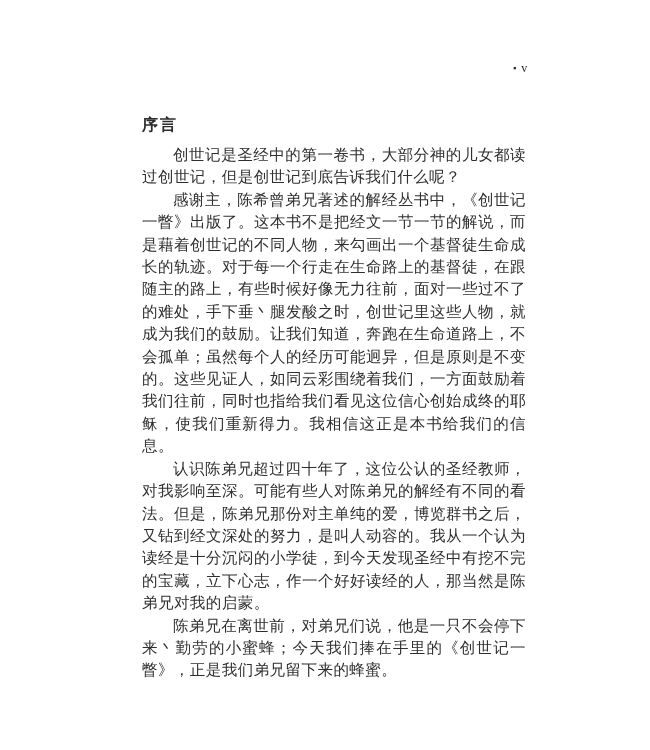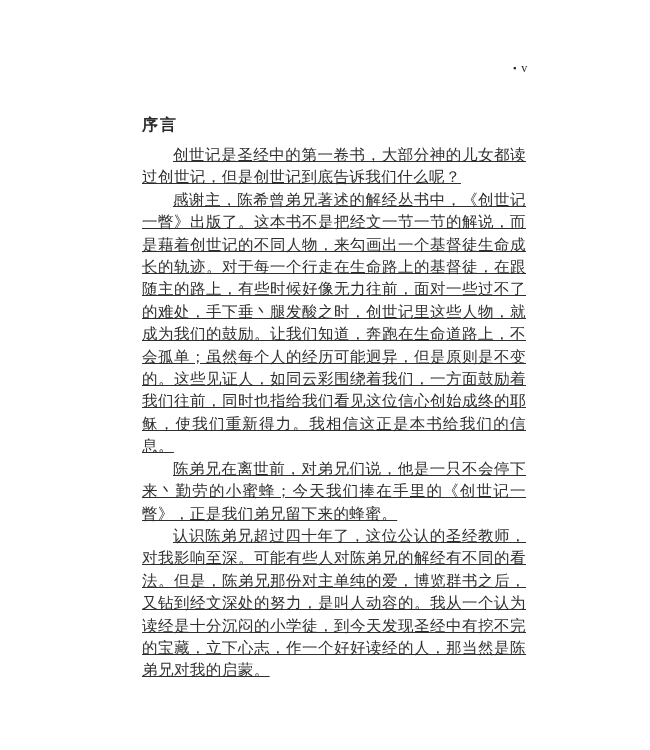--- a/index.html
+++ b/index.html
@@ -49,21 +49,20 @@
     position: absolute;
     top: 144px;
     left: 142px;
     width: 384px;
     font-size: 15.5px;
     line-height: 22.4px;
     letter-spacing: 0.45px;
     color: #2f2f2f;
     text-align: justify;
     font-family: "Liberation Sans", sans-serif;
-    text-decoration: underline;
   }
   .body-text p {
     margin: 0;
     padding: 0;
     text-indent: 2em;
     word-break: break-all;
   }
 </style>
 </head>
 <body>
@@ -73,17 +72,17 @@
   <div class="page-marker">
     <span class="bullet">▪</span>
     <span class="number">v</span>
   </div>
 
   <h1 class="preface-heading">序言</h1>
 
   <div class="body-text">
     <p>创世记是圣经中的第一卷书，大部分神的儿女都读过创世记，但是创世记到底告诉我们什么呢？</p>
     <p>感谢主，陈希曾弟兄著述的解经丛书中，《创世记一瞥》出版了。这本书不是把经文一节一节的解说，而是藉着创世记的不同人物，来勾画出一个基督徒生命成长的轨迹。对于每一个行走在生命路上的基督徒，在跟随主的路上，有些时候好像无力往前，面对一些过不了的难处，手下垂丶腿发酸之时，创世记里这些人物，就成为我们的鼓励。让我们知道，奔跑在生命道路上，不会孤单；虽然每个人的经历可能迥异，但是原则是不变的。这些见证人，如同云彩围绕着我们，一方面鼓励着我们往前，同时也指给我们看见这位信心创始成终的耶稣，使我们重新得力。我相信这正是本书给我们的信息。</p>
+    <p>认识陈弟兄超过四十年了，这位公认的圣经教师，对我影响至深。可能有些人对陈弟兄的解经有不同的看法。但是，陈弟兄那份对主单纯的爱，博览群书之后，又钻到经文深处的努力，是叫人动容的。我从一个认为读经是十分沉闷的小学徒，到今天发现圣经中有挖不完的宝藏，立下心志，作一个好好读经的人，那当然是陈弟兄对我的启蒙。</p>
     <p>陈弟兄在离世前，对弟兄们说，他是一只不会停下来丶勤劳的小蜜蜂；今天我们捧在手里的《创世记一瞥》，正是我们弟兄留下来的蜂蜜。</p>
-    <p>认识陈弟兄超过四十年了，这位公认的圣经教师，对我影响至深。可能有些人对陈弟兄的解经有不同的看法。但是，陈弟兄那份对主单纯的爱，博览群书之后，又钻到经文深处的努力，是叫人动容的。我从一个认为读经是十分沉闷的小学徒，到今天发现圣经中有挖不完的宝藏，立下心志，作一个好好读经的人，那当然是陈弟兄对我的启蒙。</p>
   </div>
 
 </div>
 
 </body></html>

